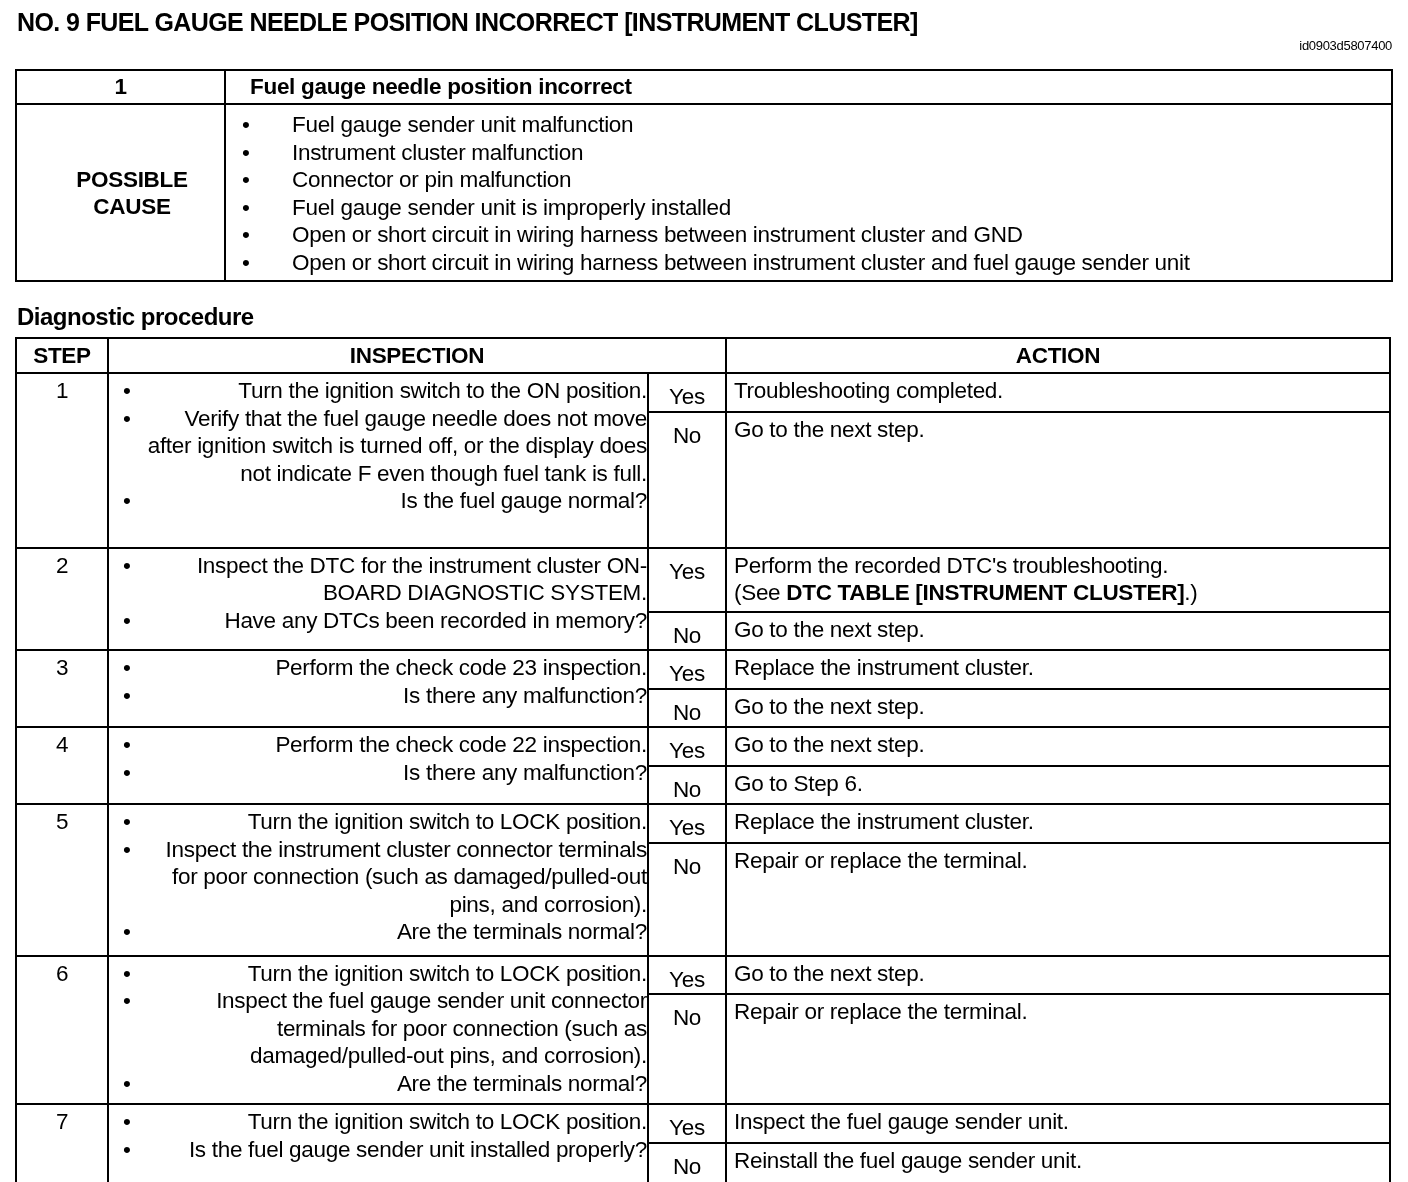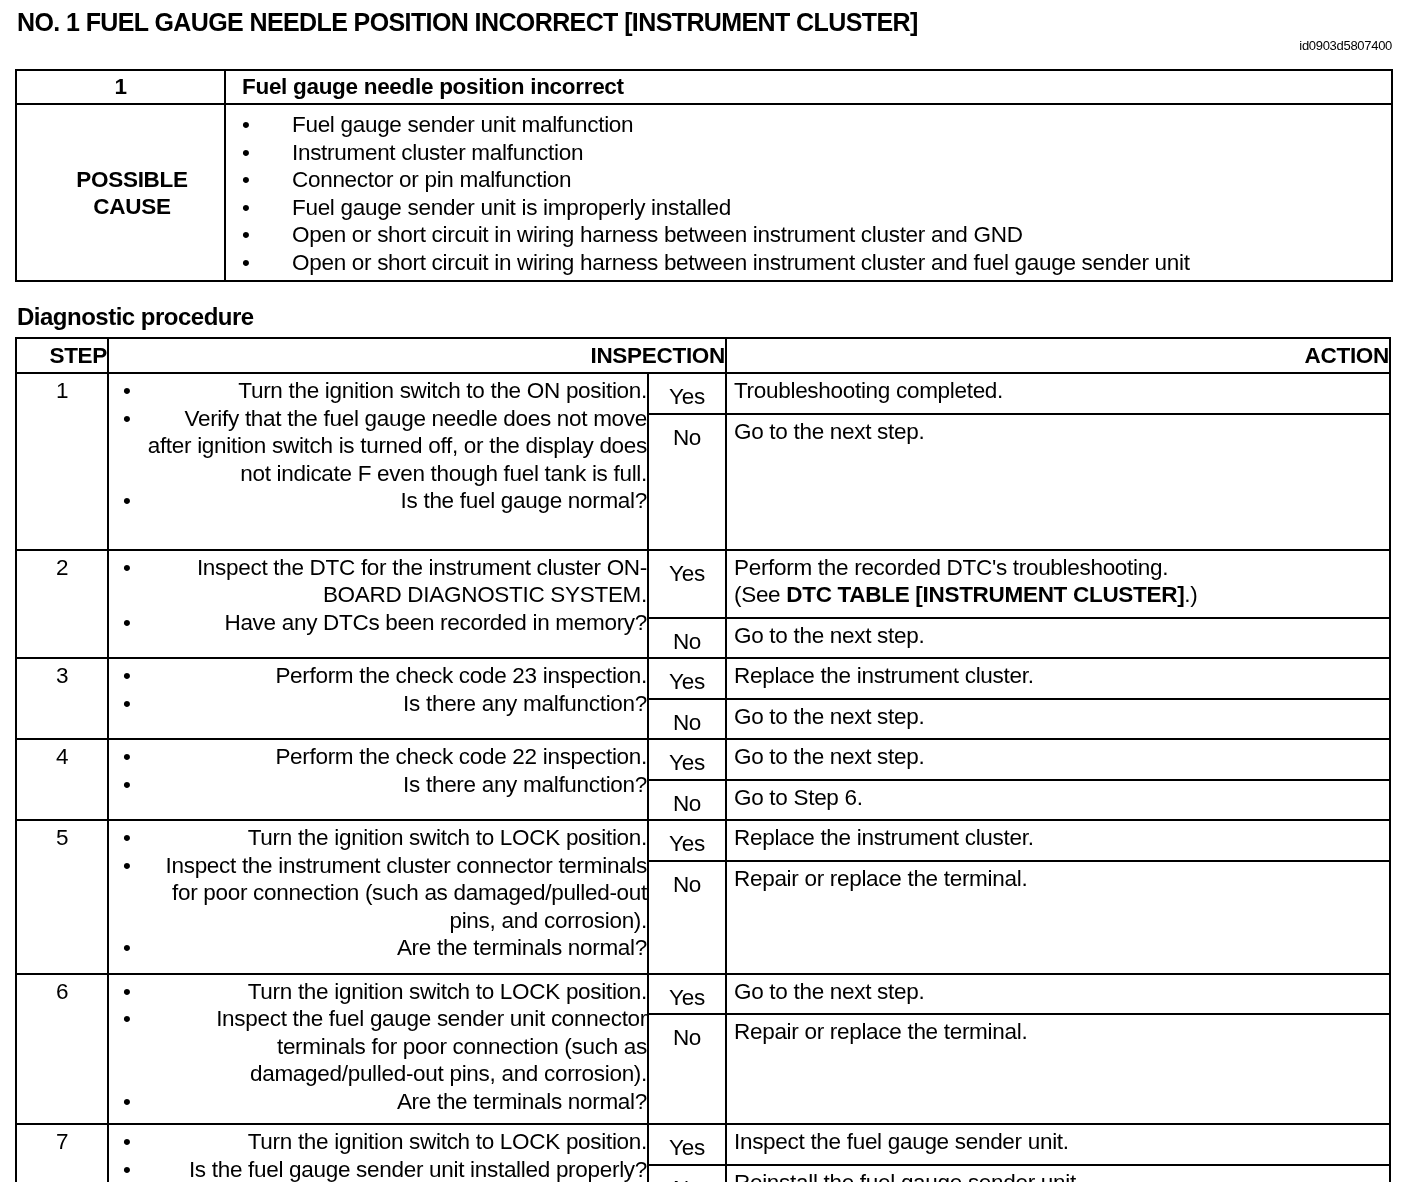--- a/index.html
+++ b/index.html
@@ -5,41 +5,41 @@
   html, body { margin: 0; padding: 0; background: #ffffff; }
   body { width: 1408px; height: 1182px; position: relative; overflow: hidden;
          font-family: "Liberation Sans", sans-serif; color: #000; }
   .title { position: absolute; left: 17px; top: 8px; font-size: 25px; font-weight: bold; letter-spacing: -0.6px; white-space: nowrap; }
   .docid { position: absolute; right: 16px; top: 38px; font-size: 13px; font-weight: normal; letter-spacing: -0.3px; }
   table { border-collapse: collapse; position: absolute; table-layout: fixed; }
   td, th { border: 2px solid #000; padding: 0; vertical-align: top; font-size: 22.5px; line-height: 27.5px; letter-spacing: -0.3px; }
   
   .cause { left: 15px; top: 69px; width: 1378px; }
   .cause .num { text-align: center; font-weight: bold; height: 32px; vertical-align: middle; }
-  .cause .head { font-weight: bold; padding-left: 16px; vertical-align: middle; border-radius: 10px; }
+  .cause .head { font-weight: bold; padding-left: 24px; vertical-align: middle; border-radius: 10px; }
   .cause .pc { text-align: center; font-weight: bold; vertical-align: middle; line-height: 27px; padding-left: 23px; }
   .cause ul { margin: 0; padding: 6px 0 4px 0; list-style: none; }
   .bul { position: relative; padding-left: 66px; }
   .bul::before { content: "\2022"; position: absolute; left: 16px; top: 0; }
   .sec { position: absolute; left: 17px; top: 303px; font-size: 24px; font-weight: bold; letter-spacing: -0.5px; }
   
   .diag { left: 15px; top: 337px; width: 1376px; }
-  .diag th { font-weight: bold; text-align: right; height: 33px; vertical-align: middle; }
+  .diag th { font-weight: bold; text-align: center; height: 33px; vertical-align: middle; }
   .diag .step { text-align: center; padding-top: 3px; }
   .diag .insp ul { margin: 0; padding: 3px 0 0 0; list-style: none; }
   .diag .insp .bul { padding-left: 38px; text-align: right; }
   .diag .insp .bul::before { left: 14px; }
   .diag .yn { text-align: center; padding-top: 9px; }
-  .diag .act { padding: 3px 0 8px 7px; border-radius: 18px; }
+  .diag .act { padding: 3px 0 0 7px; border-radius: 18px; }
   .b { font-weight: bold; }
 </style>
 </head>
 <body>
 
-<div class="title">NO. 1 FUEL GAUGE NEEDLE POSITION INCORRECT [INSTRUMENT CLUSTER]</div>
+<div class="title">NO. 9 FUEL GAUGE NEEDLE POSITION INCORRECT [INSTRUMENT CLUSTER]</div>
 <div class="docid">id0903d5807400</div>
 
 <table class="cause">
   <colgroup>
       <col style="width:209px">
       <col>
     </colgroup>
   <tbody>
       <tr>
     <td class="num">1</td>

